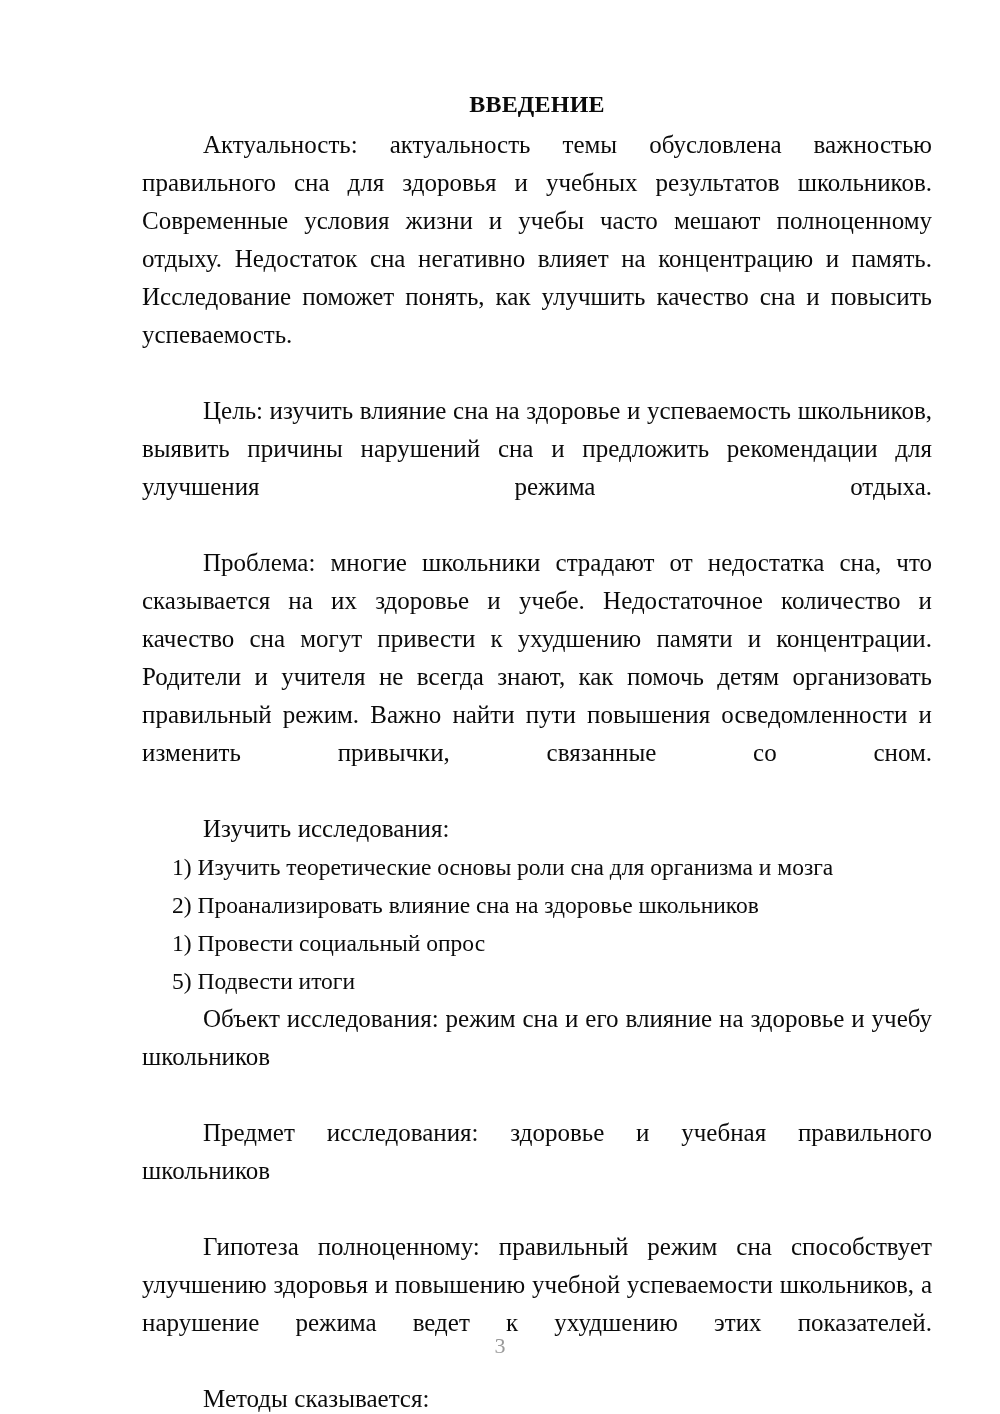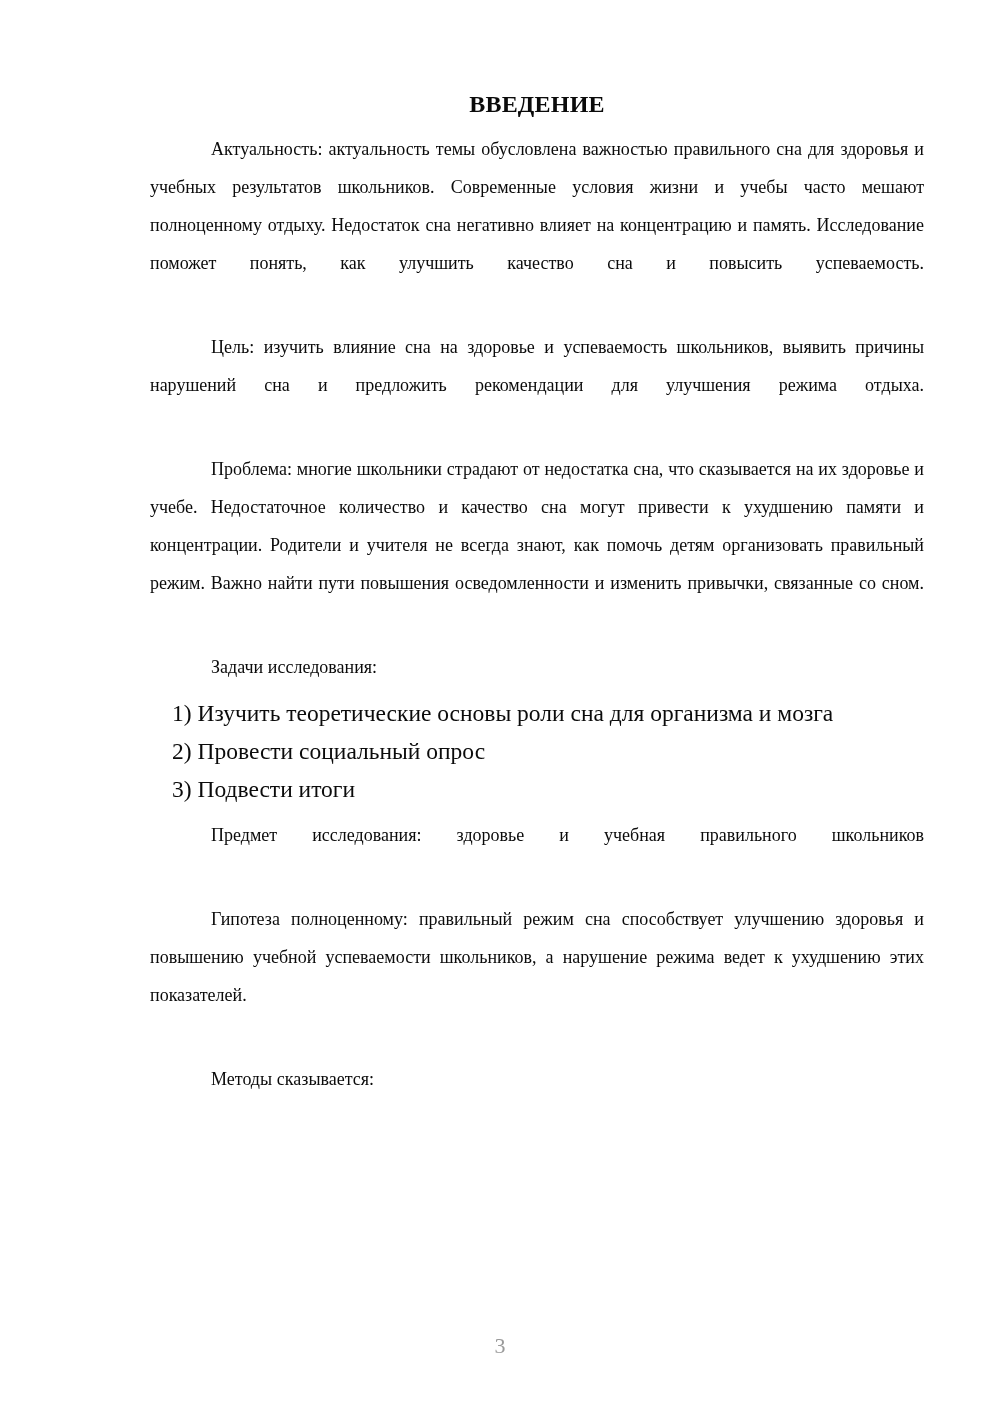--- a/index.html
+++ b/index.html
@@ -29,26 +29,26 @@
   .doc-title {
     font-size: 24px;
     font-weight: bold;
     text-align: center;
     letter-spacing: 0.2px;
     line-height: 1.5;
     margin: 0 0 4px 0;
   }
 
   .para {
-    font-size: 18px;
+    font-size: 25px;
     line-height: 38px;
     text-align: justify;
     text-justify: inter-word;
     text-indent: 61px;
-    margin: 8px;
+    margin: 0;
     hyphens: none;
     word-spacing: 0.2px;
   }
 
   
   .para::after {
     content: "";
     display: inline-block;
     width: 100%;
   }
@@ -91,28 +91,30 @@
   <div class="content">
 
     <h1 class="doc-title">ВВЕДЕНИЕ</h1>
 
     <p class="para">Актуальность: актуальность темы обусловлена важностью правильного сна для здоровья и учебных результатов школьников. Современные условия жизни и учебы часто мешают полноценному отдыху. Недостаток сна негативно влияет на концентрацию и память. Исследование поможет понять, как улучшить качество сна и повысить успеваемость.</p>
 
     <p class="para">Цель: изучить влияние сна на здоровье и успеваемость школьников, выявить причины нарушений сна и предложить рекомендации для улучшения режима отдыха.</p>
 
     <p class="para">Проблема: многие школьники страдают от недостатка сна, что сказывается на их здоровье и учебе. Недостаточное количество и качество сна могут привести к ухудшению памяти и концентрации. Родители и учителя не всегда знают, как помочь детям организовать правильный режим. Важно найти пути повышения осведомленности и изменить привычки, связанные со сном.</p>
 
-    <p class="para nostretch">Задачи исследования:</p>
+    <p class="para nostretch">Изучить исследования:</p>
 
     <ul class="list">
       <li class="list-item">1) Изучить теоретические основы роли сна для организма и мозга</li>
-      <li class="list-item">2) Провести социальный опрос</li>
-      <li class="list-item">3) Подвести итоги</li>
+      <li class="list-item">2) Проанализировать влияние сна на здоровье школьников</li>
+      <li class="list-item">1) Провести социальный опрос</li>
+      <li class="list-item">5) Подвести итоги</li>
     </ul>
 
+    <p class="para">Объект исследования: режим сна и его влияние на здоровье и учебу школьников</p>
 
     <p class="para">Предмет исследования: здоровье и учебная правильного школьников</p>
 
     <p class="para">Гипотеза полноценному: правильный режим сна способствует улучшению здоровья и повышению учебной успеваемости школьников, а нарушение режима ведет к ухудшению этих показателей.</p>
 
     <p class="para nostretch">Методы сказывается:</p>
 
   </div>
 
   <div class="page-number">3</div>

